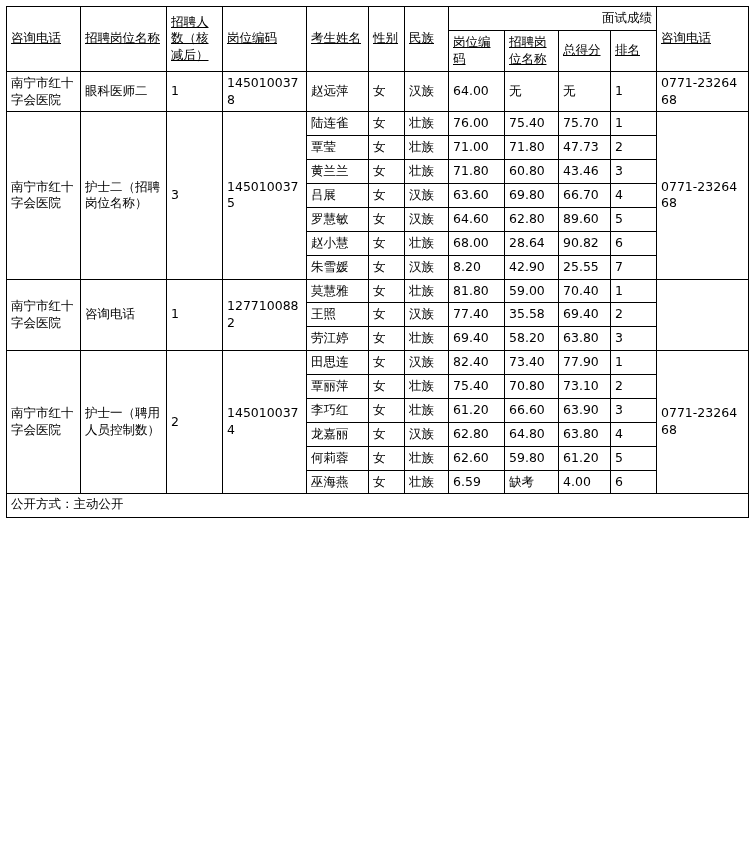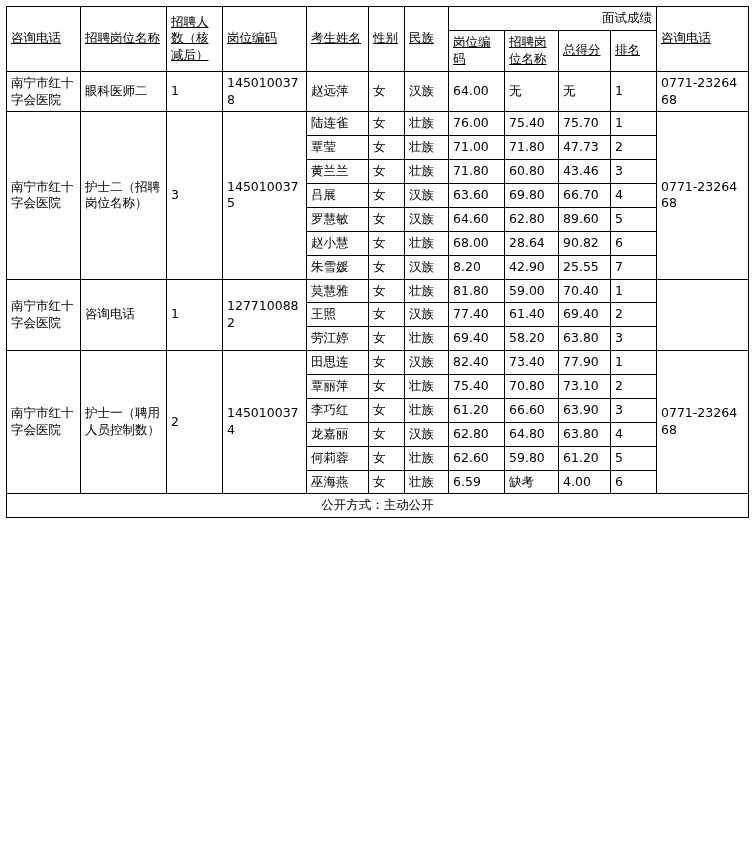--- a/index.html
+++ b/index.html
@@ -55,22 +55,23 @@
   .c-phone     { width: 92px; }
   td.unit-cell, td.post-cell {
     vertical-align: middle;
     text-align: left;
   }
   td.num-cell, td.code-cell, td.phone-cell {
     vertical-align: middle;
     text-align: left;
   }
   td.footer-cell {
-    text-align: center;
+    text-align: left;
     height: 24px;
+    font-family: Liberation Mono, monospace;
   }
   .interview-head {
     text-align: right;
   }
 </style>
 </head>
 <body>
 
 <div id="sheet">
   <table class="grid">
@@ -202,21 +203,21 @@
           <td>59.00</td>
           <td>70.40</td>
           <td>1</td>
           <td class="phone-cell" rowspan="3"></td>
         </tr>
         <tr>
           <td>王照</td>
           <td>女</td>
           <td>汉族</td>
           <td>77.40</td>
-          <td>61.40</td>
+          <td>35.58</td>
           <td>69.40</td>
           <td>2</td>
         </tr>
         <tr>
           <td>劳江婷</td>
           <td>女</td>
           <td>壮族</td>
           <td>69.40</td>
           <td>58.20</td>
           <td>63.80</td>

